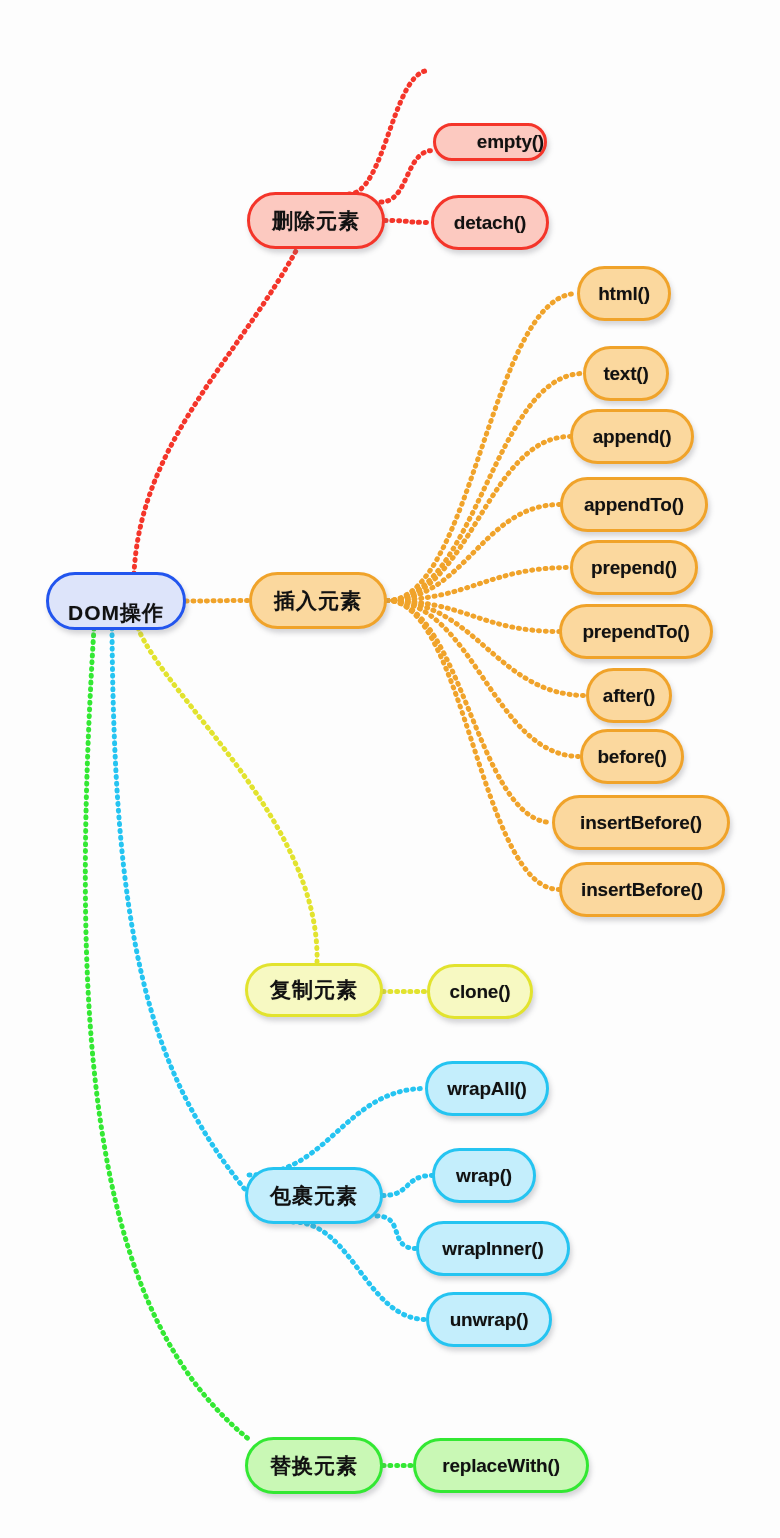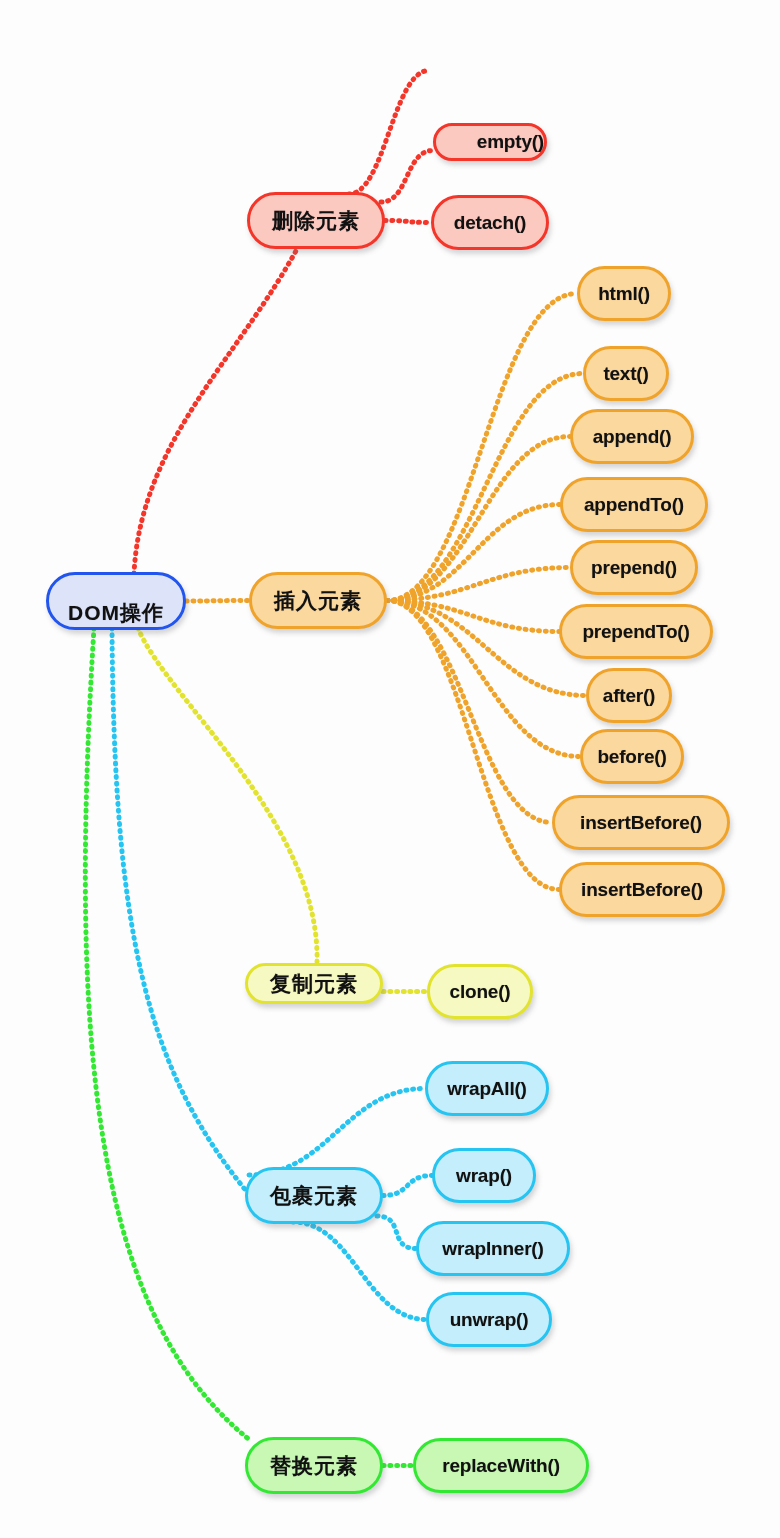--- a/index.html
+++ b/index.html
@@ -122,21 +122,21 @@
     </div>
     <div class="node leaf" style="left: 559px; top: 862px; width: 166px; height: 55px; background: rgb(251, 216, 158); border-color: rgb(240, 163, 42);">
       <span>insertBefore()</span>
     </div>
     <div class="node branch cn" style="left: 249px; top: 572px; width: 138px; height: 57px; background: rgb(251, 216, 158); border-color: rgb(240, 163, 42);">
       <span>插入元素</span>
     </div>
     <div class="node leaf" style="left: 427px; top: 964px; width: 106px; height: 55px; background: rgb(247, 249, 194); border-color: rgb(226, 227, 46);">
       <span>clone()</span>
     </div>
-    <div class="node branch cn" style="left: 245px; top: 963px; width: 138px; height: 41px; background: rgb(247, 249, 194); border-color: rgb(226, 227, 46);">
+    <div class="node branch cn" style="left: 245px; top: 963px; width: 138px; height: 54px; background: rgb(247, 249, 194); border-color: rgb(226, 227, 46);">
       <span>复制元素</span>
     </div>
     <div class="node leaf" style="left: 432px; top: 1148px; width: 104px; height: 55px; background: rgb(196, 238, 252); border-color: rgb(37, 196, 241);">
       <span>wrap()</span>
     </div>
     <div class="node leaf" style="left: 425px; top: 1061px; width: 124px; height: 55px; background: rgb(196, 238, 252); border-color: rgb(37, 196, 241);">
       <span>wrapAll()</span>
     </div>
     <div class="node leaf" style="left: 416px; top: 1221px; width: 154px; height: 55px; background: rgb(196, 238, 252); border-color: rgb(37, 196, 241);">
       <span>wrapInner()</span>

